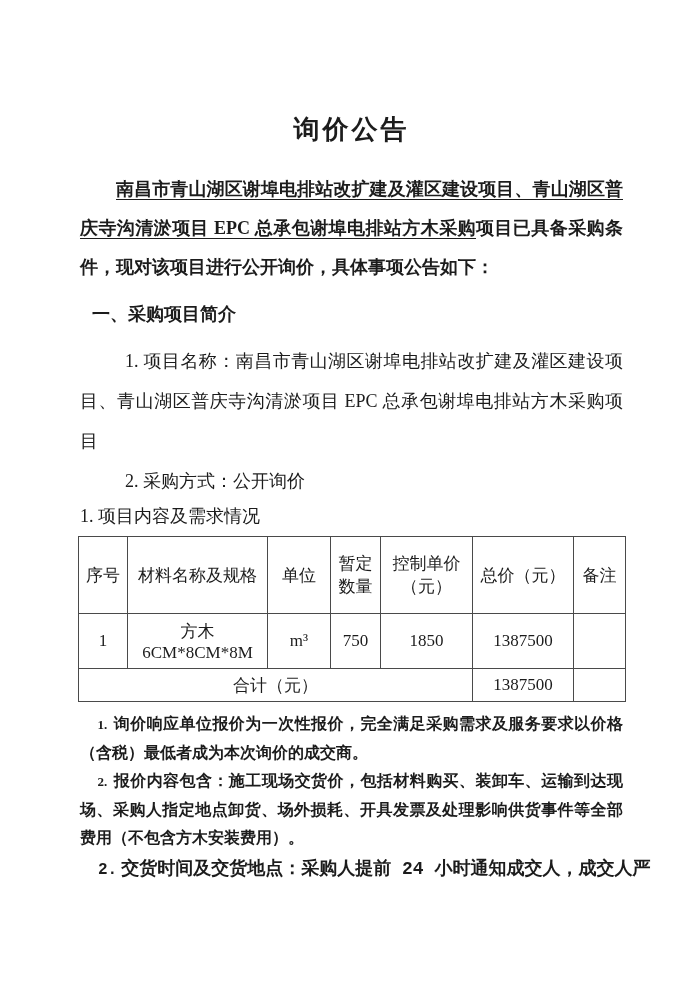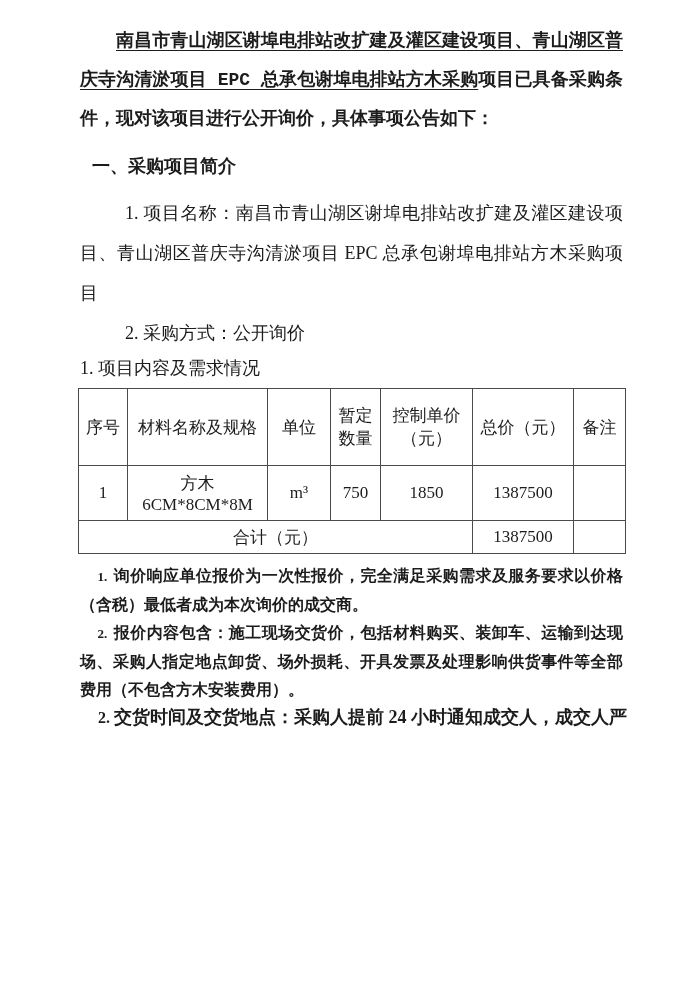--- a/index.html
+++ b/index.html
@@ -22,21 +22,20 @@
     font-weight:bold;
     letter-spacing:3px;
   }
   .intro{
     margin:22px 0 0 0;
     font-size:18px;
     line-height:39px;
     font-weight:bold;
     text-align:justify;
     text-indent:2em;
-    font-family:Liberation Mono, monospace;
   }
   .intro .u{
     text-decoration:underline;
     text-underline-offset:4px;
     text-decoration-thickness:1px;
   }
   .sec-heading{
     margin:12px;
     font-size:18px;
     font-weight:bold;
@@ -84,35 +83,37 @@
     text-indent:1.1em;
   }
   .note .note-num{
     font-size:13px;
     font-weight:bold;
     padding-right:6px;
   }
   .delivery{
     margin:2px 0 0 0;
     font-size:18px;
-    line-height:22px;
+    line-height:30px;
     font-weight:bold;
     text-indent:1em;
     white-space:nowrap;
+    font-family:Liberation Mono, monospace;
   }
   .delivery .note-num{
     font-size:16px;
     padding-right:4px;
   }
 </style>
 </head>
 <body>
 
 <div class="page">
 
+  <h1 class="doc-title">询价公告</h1>
 
   <p class="intro"><span class="u">南昌市青山湖区谢埠电排站改扩建及灌区建设项目、青山湖区普庆寺沟清淤项目 EPC 总承包谢埠电排站方木采购</span><span>项目已具备采购条件，现对该项目进行公开询价，具体事项公告如下：</span></p>
 
   <h2 class="sec-heading">一、采购项目简介</h2>
 
   <p class="item">1. 项目名称：南昌市青山湖区谢埠电排站改扩建及灌区建设项目、青山湖区普庆寺沟清淤项目 EPC 总承包谢埠电排站方木采购项目</p>
   <p class="item">2. 采购方式：公开询价</p>
 
   <p class="sub-heading">1. 项目内容及需求情况</p>
 

